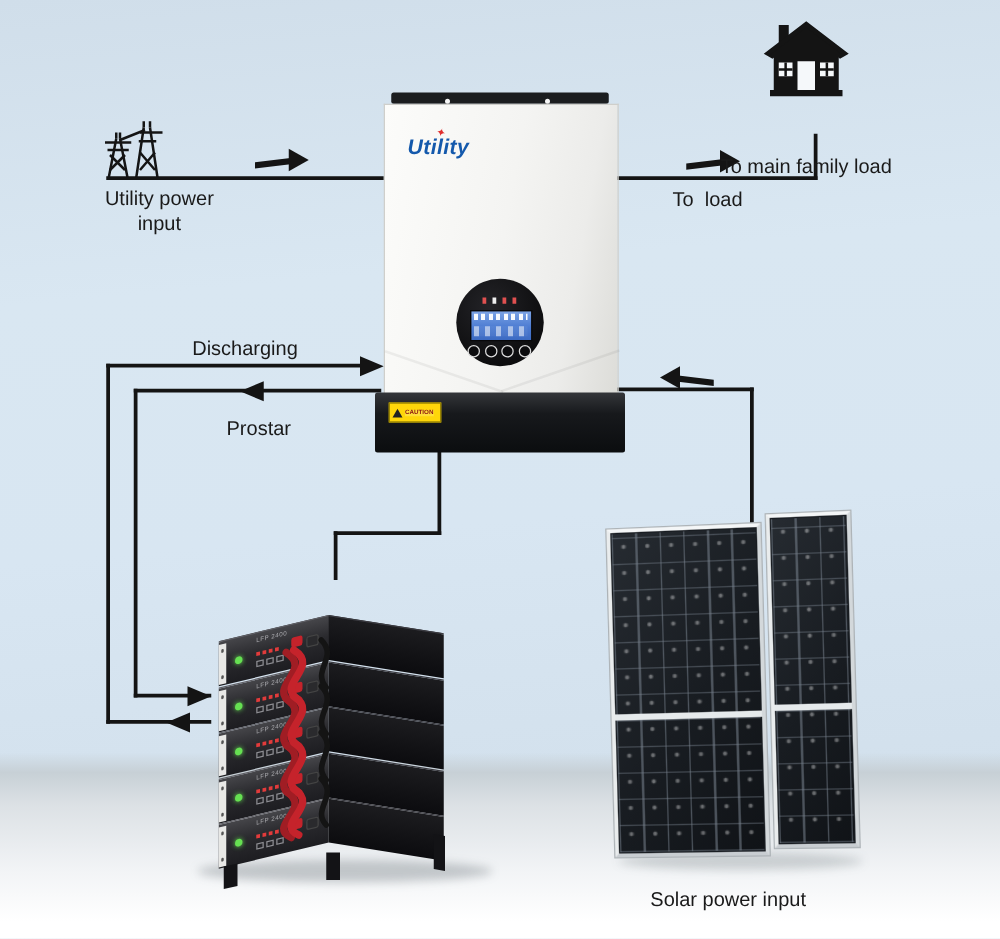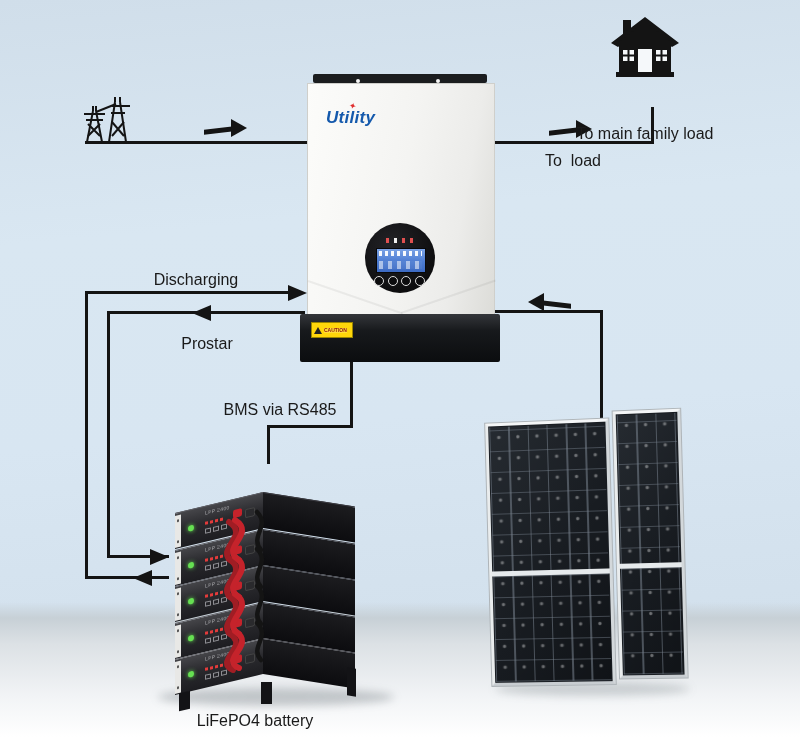--- a/index.html
+++ b/index.html
@@ -149,38 +149,38 @@
       <path d="M2 18 L23 18 M4 24 L21 24"></path>
       <path d="M6 40 L18 28 M6 28 L18 40"></path>
       <path d="M11 15 L11 10 M14 15 L14 10"></path>
       <path d="M27 46 L33 6 M44 46 L38 6"></path>
       <path d="M30 10 L48 10 M29 17 L43 17"></path>
       <path d="M30 40 L42 26 M30 26 L42 40"></path>
       <path d="M33 6 L33 1 M38 6 L38 1"></path>
       <path d="M14 16 L34 8"></path>
     </g>
   </svg>
+  <div class="lbl" style="left:55px;top:150px;width:145px;"><span>Utility power</span><br><span>input</span></div>
 
   <svg class="house-icon" width="70" height="62" viewBox="0 0 70 62">
     <rect x="13" y="4" width="8" height="16" fill="#141414"></rect>
     <polygon points="35,1 1,27 8,31 35,10 62,31 69,27" fill="#141414"></polygon>
     <polygon points="35,6 6,28 64,28" fill="#141414"></polygon>
     <rect x="9" y="28" width="52" height="28" fill="#141414"></rect>
     <rect x="28" y="33" width="14" height="23" fill="#f5f8fa"></rect>
     <rect x="13" y="34" width="11" height="11" fill="#f5f8fa"></rect>
     <rect x="46" y="34" width="11" height="11" fill="#f5f8fa"></rect>
     <path d="M18.5 34 V45 M13 39.5 H24 M51.5 34 V45 M46 39.5 H57" stroke="#141414" stroke-width="2"></path>
     <rect x="6" y="56" width="58" height="5" fill="#141414"></rect>
   </svg>
   <div class="lbl" style="left:565px;top:81px;width:160px;margin-top:43px;">To main family load</div>
-  <div class="lbl" style="left:531px;top:151px;width:70px;text-align:right;">To  load</div>
+  <div class="lbl" style="left:531px;top:151px;width:70px;text-align:center;">To  load</div>
 
   <div class="lbl" style="left:146px;top:270px;width:100px;">Discharging</div>
   <div class="lbl" style="left:157px;top:334px;width:100px;">Prostar</div>
-  <div class="lbl" style="left:215px;top:400px;width:130px;">BMS via RS485</div>
 
   <div class="inv">
     <div class="bracket">
       <i class="screw" style="left:43px;"></i>
       <i class="screw" style="left:123px;"></i>
     </div>
     <div class="body">
       <div class="crease" style="left:0;top:196px;width:100px;transform:rotate(19deg);"></div>
       <div class="crease" style="left:93px;top:228px;width:100px;transform:rotate(-19deg);"></div>
     </div>
@@ -351,14 +351,14 @@
 
   <div class="panel p2">
     <div class="cells"></div>
     <div class="bar" style="top:150px;"></div>
   </div>
   <div class="panel p1">
     <div class="cells"></div>
     <div class="bar" style="top:146px;"></div>
   </div>
 
-  <div class="lbl" style="left:175px;top:711px;width:160px;">LiFePO4 battery</div>
+  <div class="lbl" style="left:500px;top:711px;width:165px;">Solar power input</div>
 </div>
 
 </body></html>

